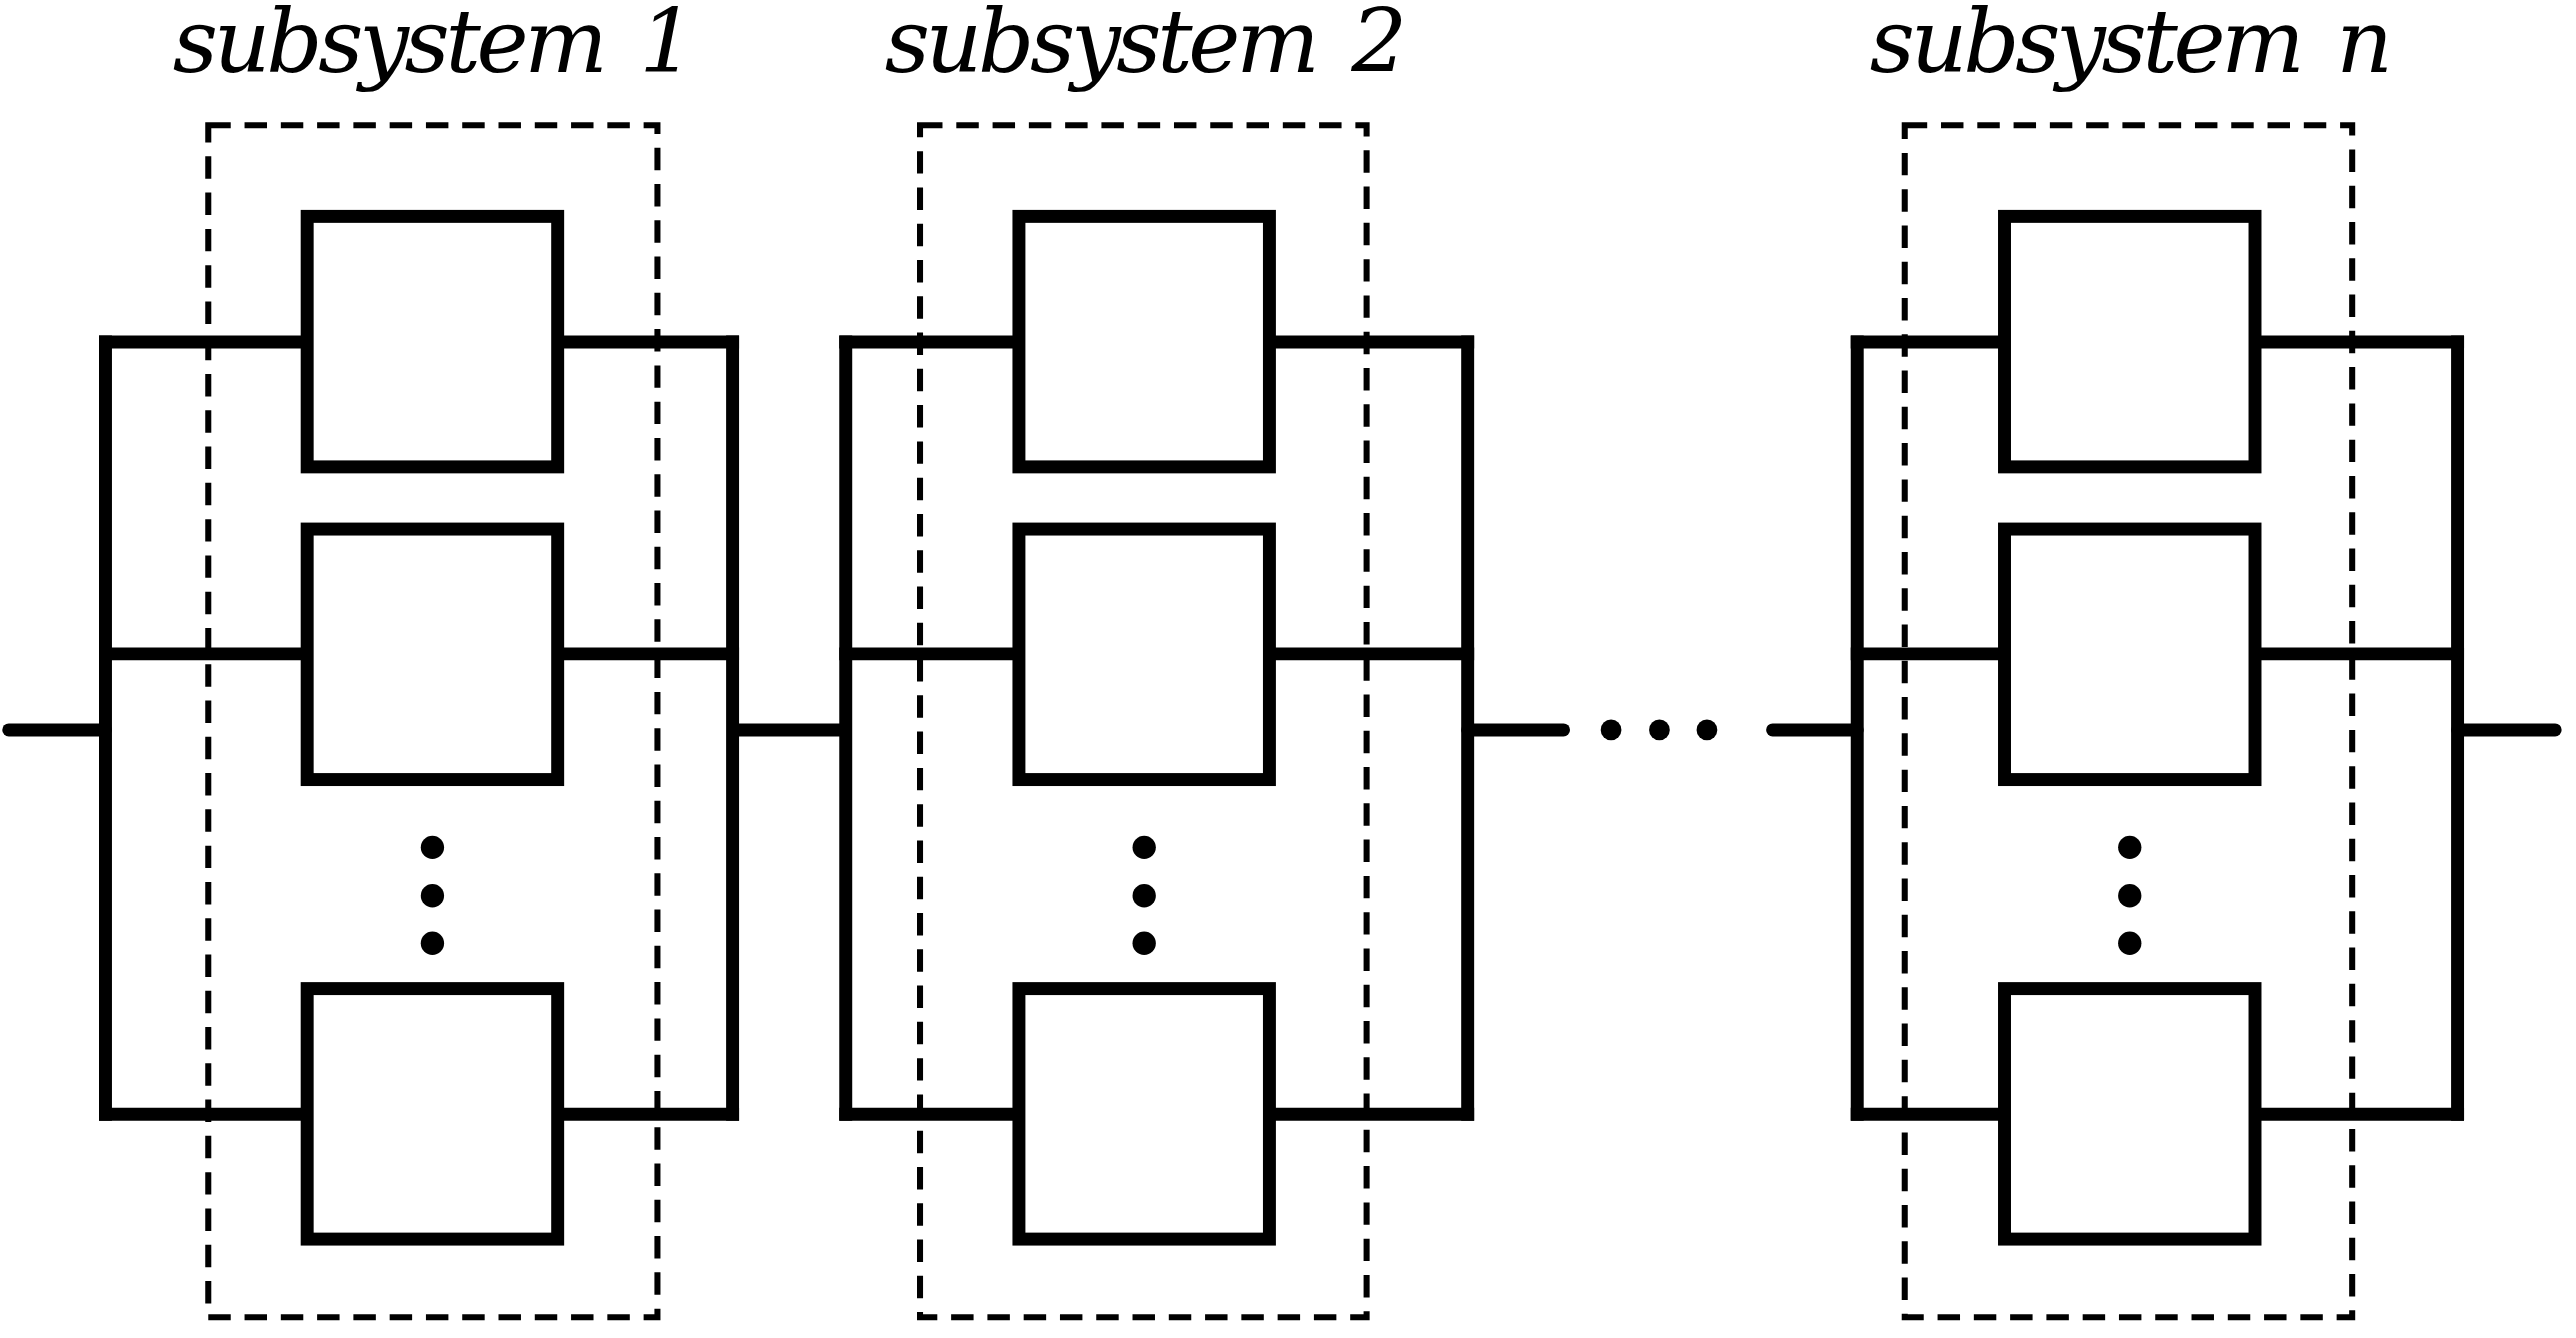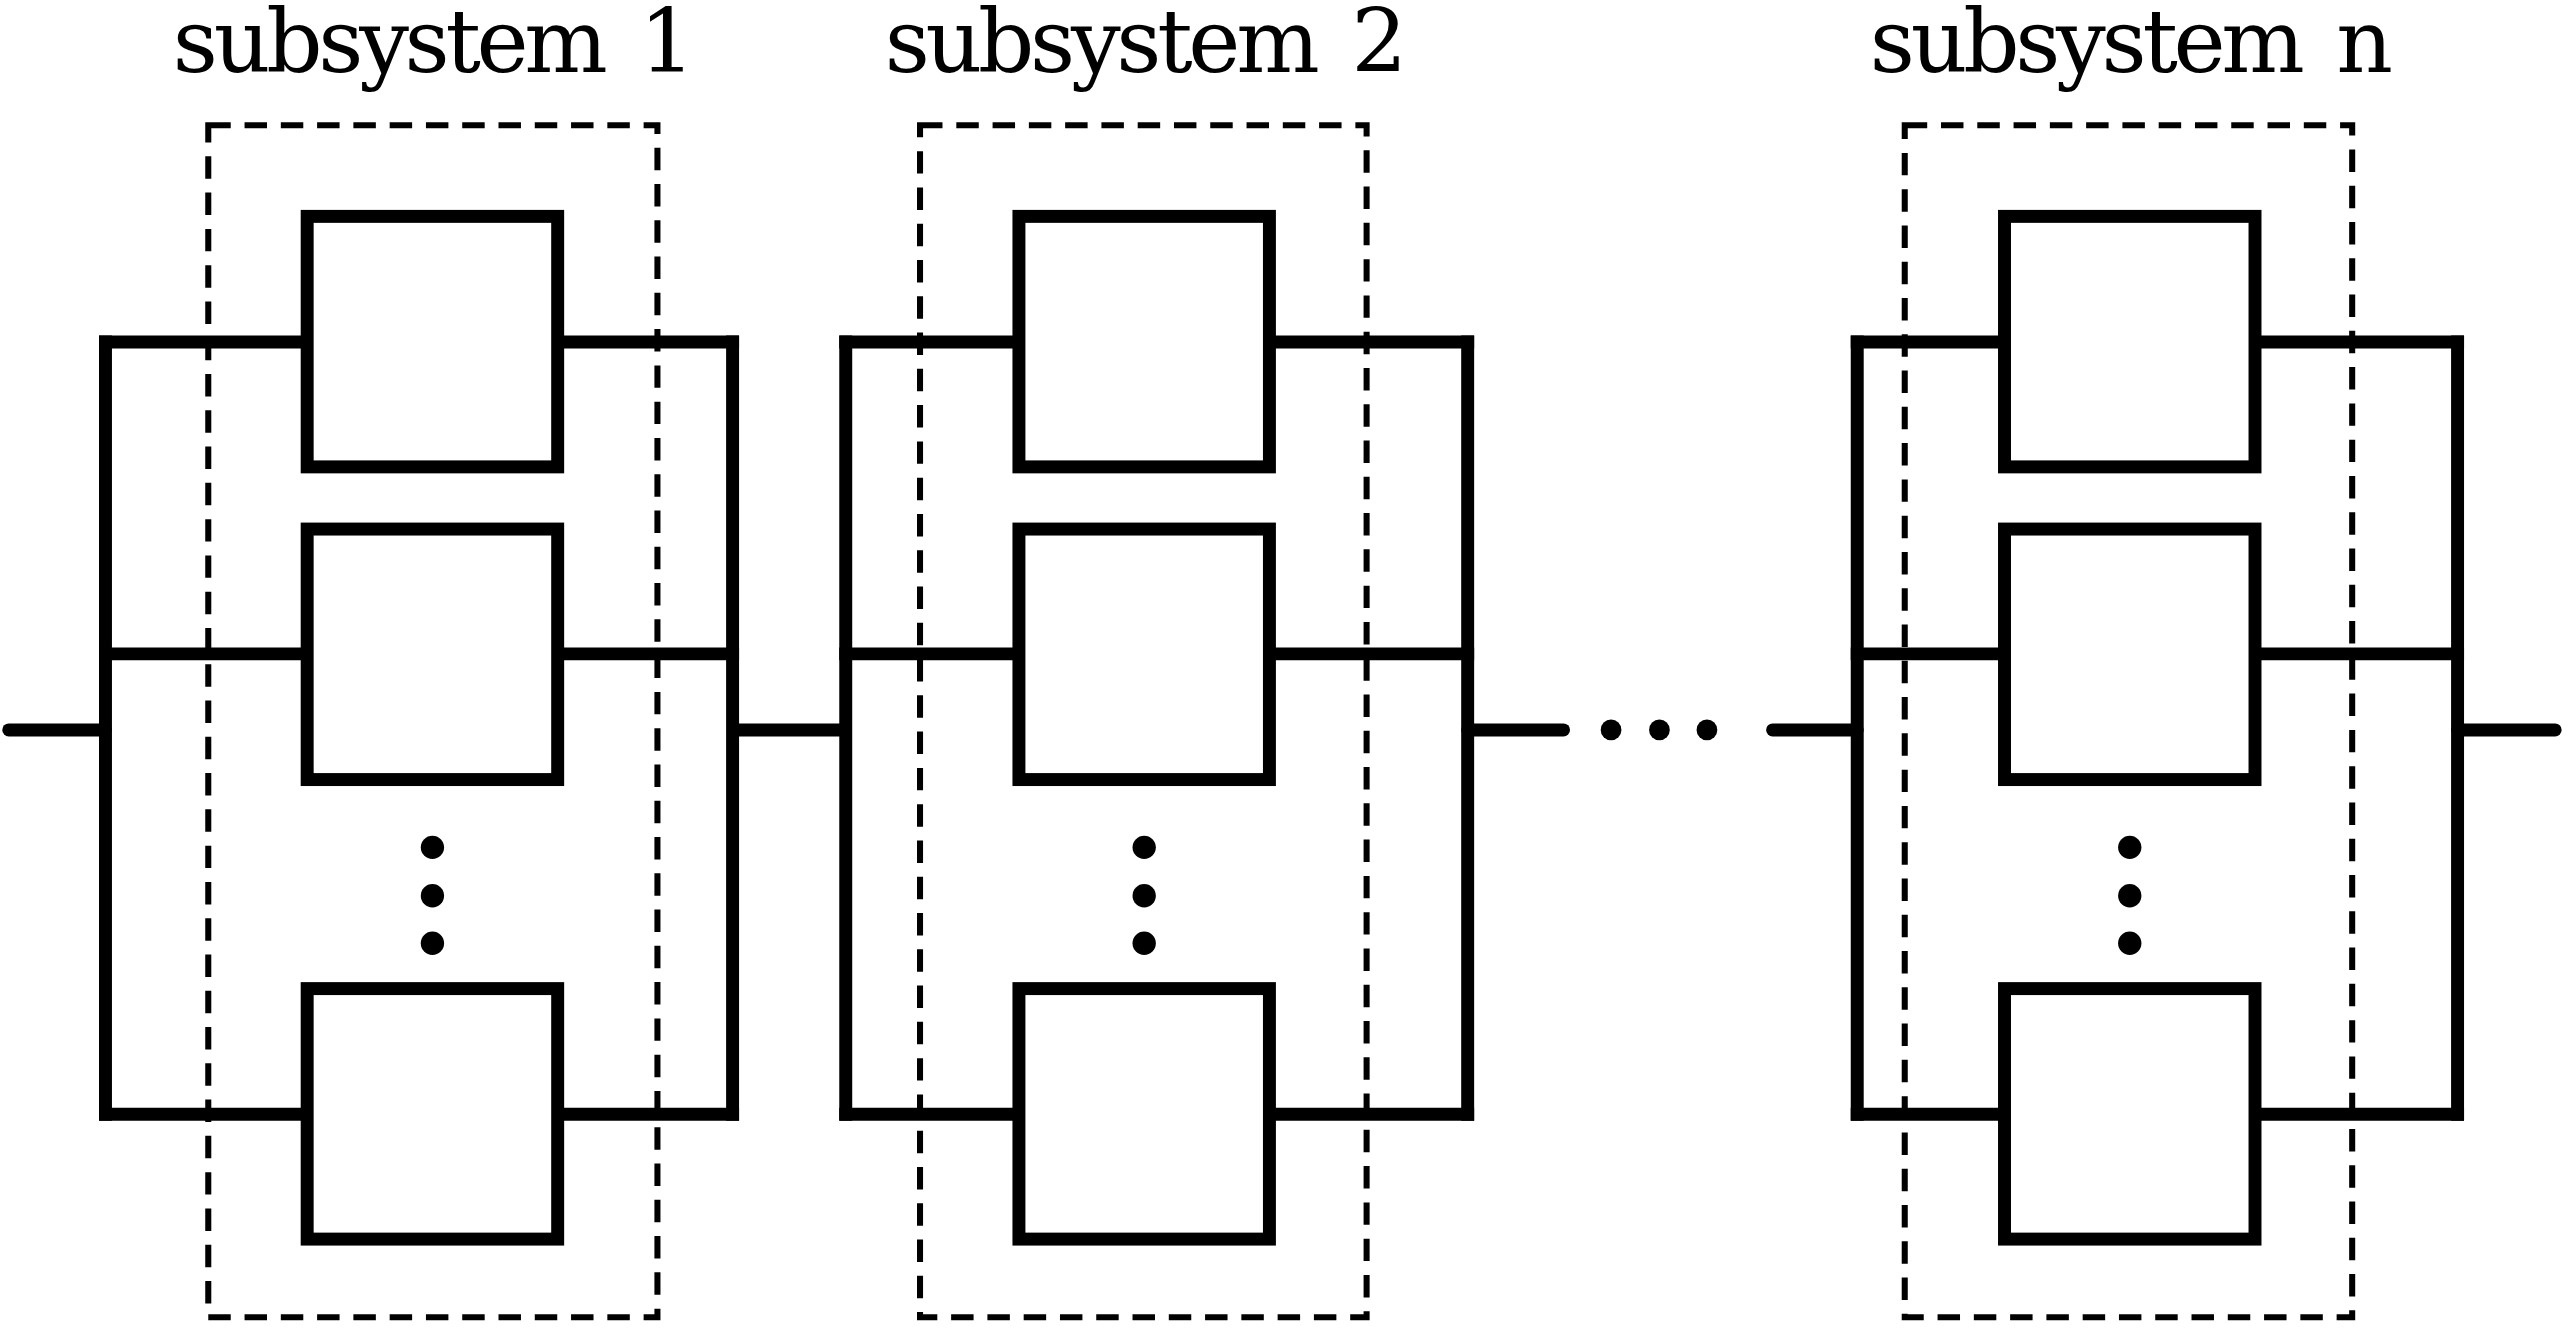--- a/index.html
+++ b/index.html
@@ -5,20 +5,21 @@
   html, body {
     margin: 0; padding: 0;
     background: #ffffff;
     width: 2576px; height: 1338px;
     overflow: hidden;
   }
   .canvas {
     position: relative;
     width: 2576px; height: 1024px;
     background: #ffffff;
+    font-style: italic;
   }
   svg { display: block; }
   text.sub-label {
     font-family: "DejaVu Serif", "Liberation Serif", serif;
     font-size: 102px;
     letter-spacing: -5px;
     word-spacing: 14px;
     fill: #000000;
     text-anchor: middle;
   }

